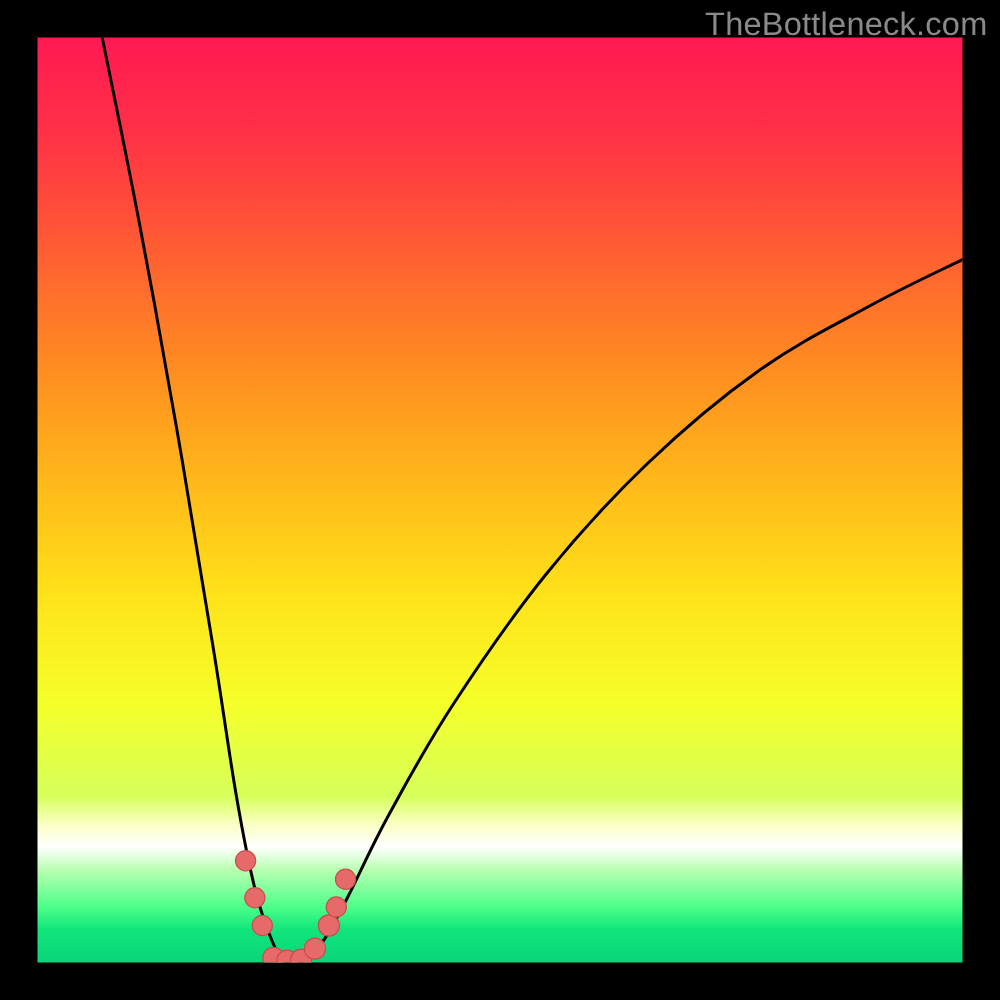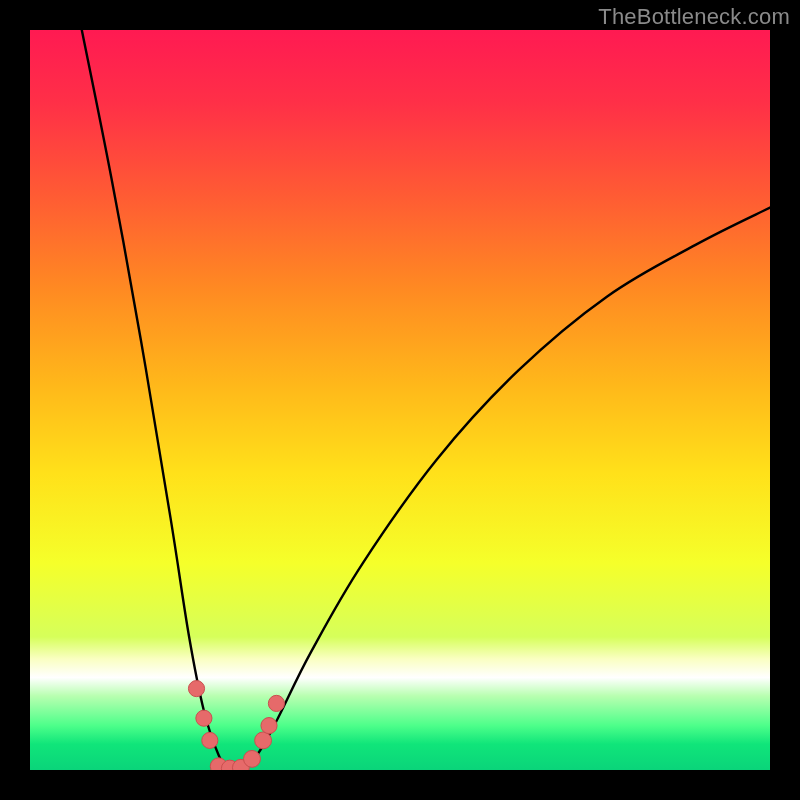--- a/index.html
+++ b/index.html
@@ -16,21 +16,21 @@
     top: 0;
     width: 800px;
     height: 800px;
     background: #000;
   }
   .watermark {
     position: absolute;
     top: 4px;
     right: 10px;
     font-family: Arial, Helvetica, sans-serif;
-    font-size: 22px;
+    font-size: 26px;
     color: #8a8a8a;
     letter-spacing: 0.2px;
     font-weight: 500;
   }
   svg {
     position: absolute;
     left: 0;
     top: 0;
   }
 </style>

